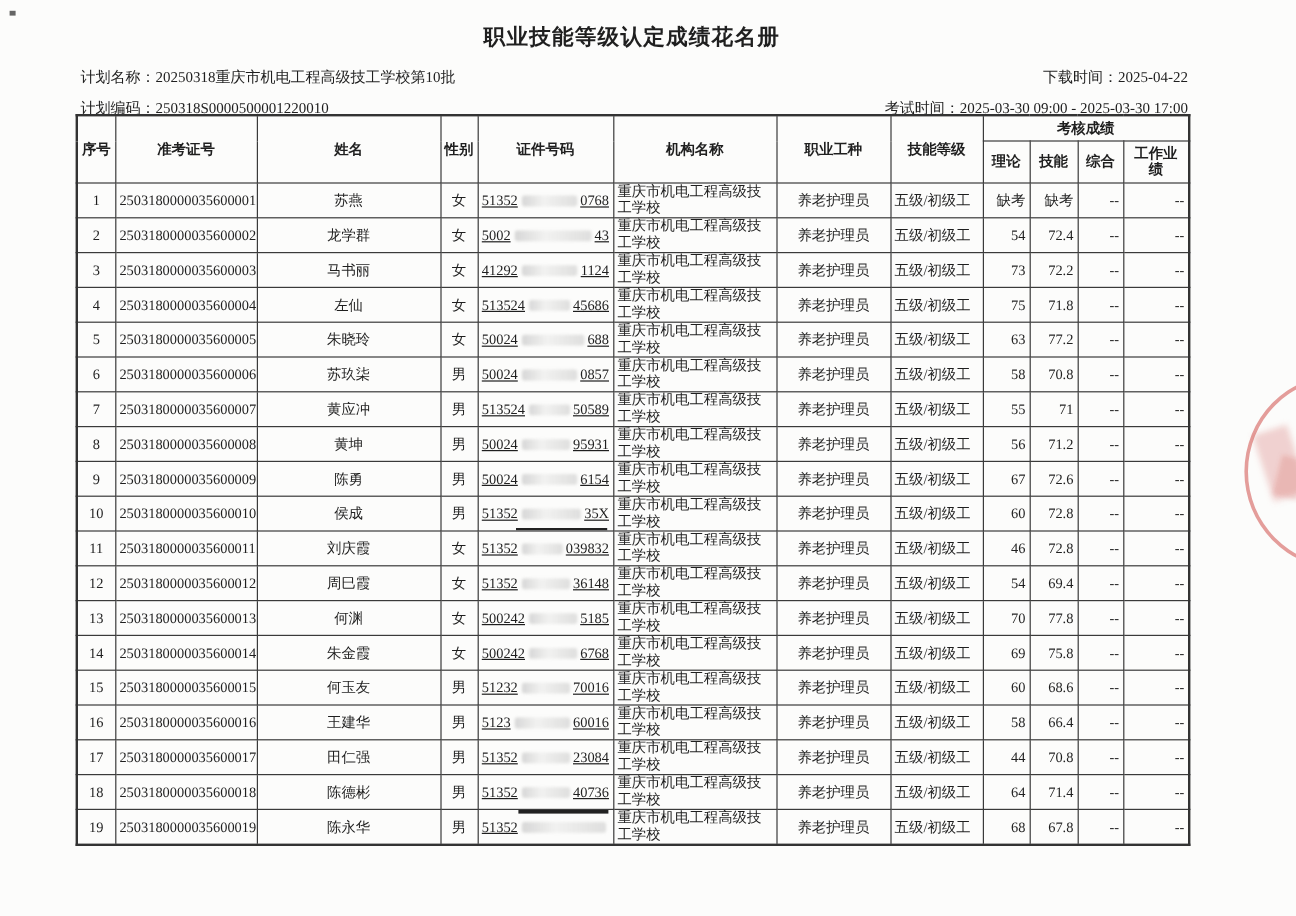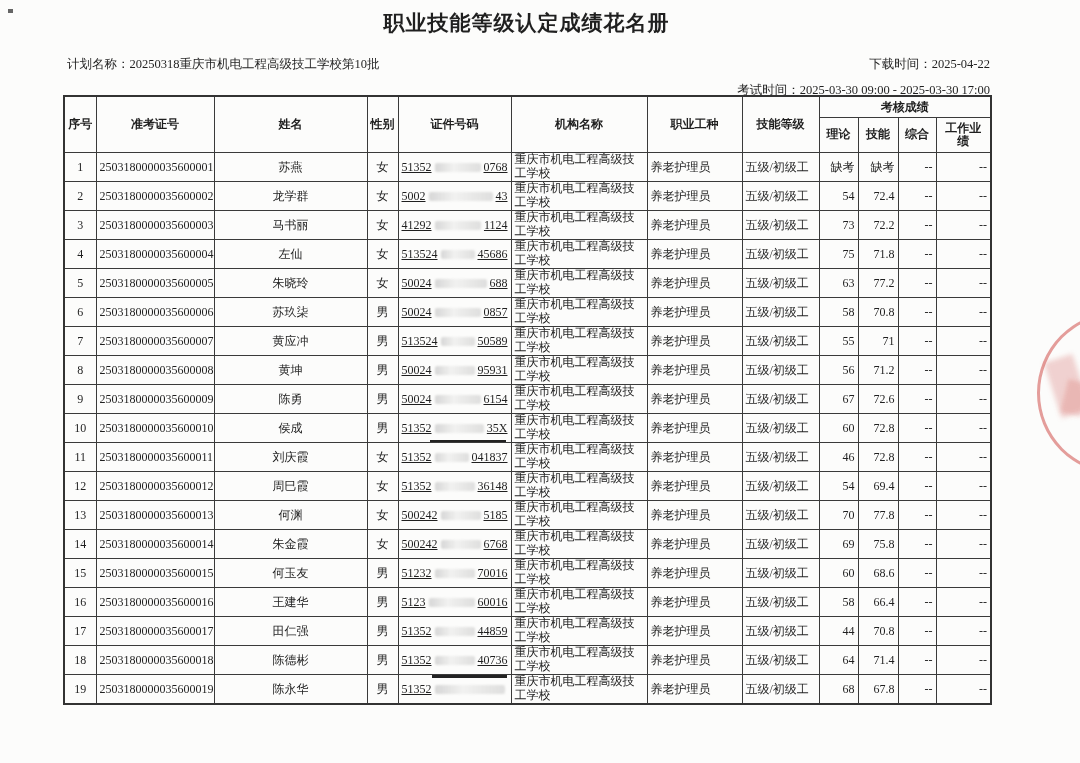--- a/index.html
+++ b/index.html
@@ -4,22 +4,22 @@
 <style>
   html,body{margin:0;padding:0;}
   body{
     width:1080px;height:763px;position:relative;overflow:hidden;
     background:#fcfcfb;
     font-family:"Liberation Serif","DejaVu Serif",serif;
     color:#1f1f1f;
   }
   .speck{position:absolute;left:8px;top:9px;width:5px;height:4px;background:#4a4a4a;opacity:.85;}
   .page-title{
-    position:absolute;left:63px;top:9px;width:927px;margin:0;
-    text-align:center;font-size:21px;font-weight:bold;letter-spacing:1px;
+    position:absolute;left:63px;top:19px;width:927px;margin:0;
+    text-align:center;font-size:18px;font-weight:bold;letter-spacing:1px;
   }
   .meta{
     position:absolute;left:67px;top:51px;width:923px;
     display:flex;justify-content:space-between;
     font-size:12.5px;line-height:26px;
   }
   .meta-right{text-align:right;}
   .meta-line{white-space:nowrap;}
   table.results{
     position:absolute;left:63px;top:95px;width:927px;
@@ -41,21 +41,21 @@
   .c-name{text-align:center;}
   .c-gender{text-align:center;}
   .c-id{position:relative;text-decoration:underline;}
   .id-wrap{display:flex;align-items:center;justify-content:space-between;}
   .id-smudge{
     flex:1 1 auto;height:9px;margin:0 3px;
     background:linear-gradient(90deg,rgba(120,120,120,.28),rgba(150,150,150,.10) 40%,rgba(120,120,120,.22));
     filter:blur(1.2px);border-radius:2px;
   }
   .c-org{line-height:1.15;padding:1px 3px;}
-  .c-occ{text-align:left;margin-left:30px;}
+  .c-occ{text-align:center;margin-left:30px;}
   .c-level{text-align:left;}
   .c-score{text-align:right;padding-right:3px;}
   .artifact-bottom::after{
     content:"";position:absolute;left:28%;right:4%;bottom:0;height:2.5px;background:#222;
   }
   .artifact-top::after{
     content:"";position:absolute;left:30%;right:3%;top:0;height:2.5px;background:#222;
   }
   .stamp{
     position:absolute;left:1037px;top:312px;width:154px;height:156px;
@@ -74,20 +74,21 @@
 </head>
 <body>
 
 <div class="speck"></div>
 
 <h1 class="page-title">职业技能等级认定成绩花名册</h1>
 
 <div class="meta">
   <div class="meta-left">
     <div class="meta-line"><span>计划名称：</span><span>20250318重庆市机电工程高级技工学校第10批</span></div>
+    <div class="meta-line"><span>计划编码：</span><span>250318S0000500001220010</span></div>
   </div>
   <div class="meta-right">
     <div class="meta-line"><span>下载时间：</span><span>2025-04-22</span></div>
     <div class="meta-line"><span>考试时间：</span><span>2025-03-30 09:00 - 2025-03-30 17:00</span></div>
   </div>
 </div>
 
 <table class="results">
   <colgroup>
     <col style="width:32px">
@@ -325,21 +326,21 @@
   </tr>
       <tr>
     <td class="c-index">11</td>
     <td class="c-ticket">2503180000035600011</td>
     <td class="c-name">刘庆霞</td>
     <td class="c-gender">女</td>
     <td class="c-id">
       <span class="id-wrap">
         <span>51352</span>
         <span class="id-smudge"></span>
-        <span>041837</span>
+        <span>039832</span>
       </span>
     </td>
     <td class="c-org">重庆市机电工程高级技工学校</td>
     <td class="c-occ">养老护理员</td>
     <td class="c-level">五级/初级工</td>
     <td class="c-score">46</td>
     <td class="c-score">72.8</td>
     <td class="c-score">--</td>
     <td class="c-score">--</td>
   </tr>
@@ -445,21 +446,21 @@
   </tr>
       <tr>
     <td class="c-index">17</td>
     <td class="c-ticket">2503180000035600017</td>
     <td class="c-name">田仁强</td>
     <td class="c-gender">男</td>
     <td class="c-id">
       <span class="id-wrap">
         <span>51352</span>
         <span class="id-smudge"></span>
-        <span>44859</span>
+        <span>23084</span>
       </span>
     </td>
     <td class="c-org">重庆市机电工程高级技工学校</td>
     <td class="c-occ">养老护理员</td>
     <td class="c-level">五级/初级工</td>
     <td class="c-score">44</td>
     <td class="c-score">70.8</td>
     <td class="c-score">--</td>
     <td class="c-score">--</td>
   </tr>

